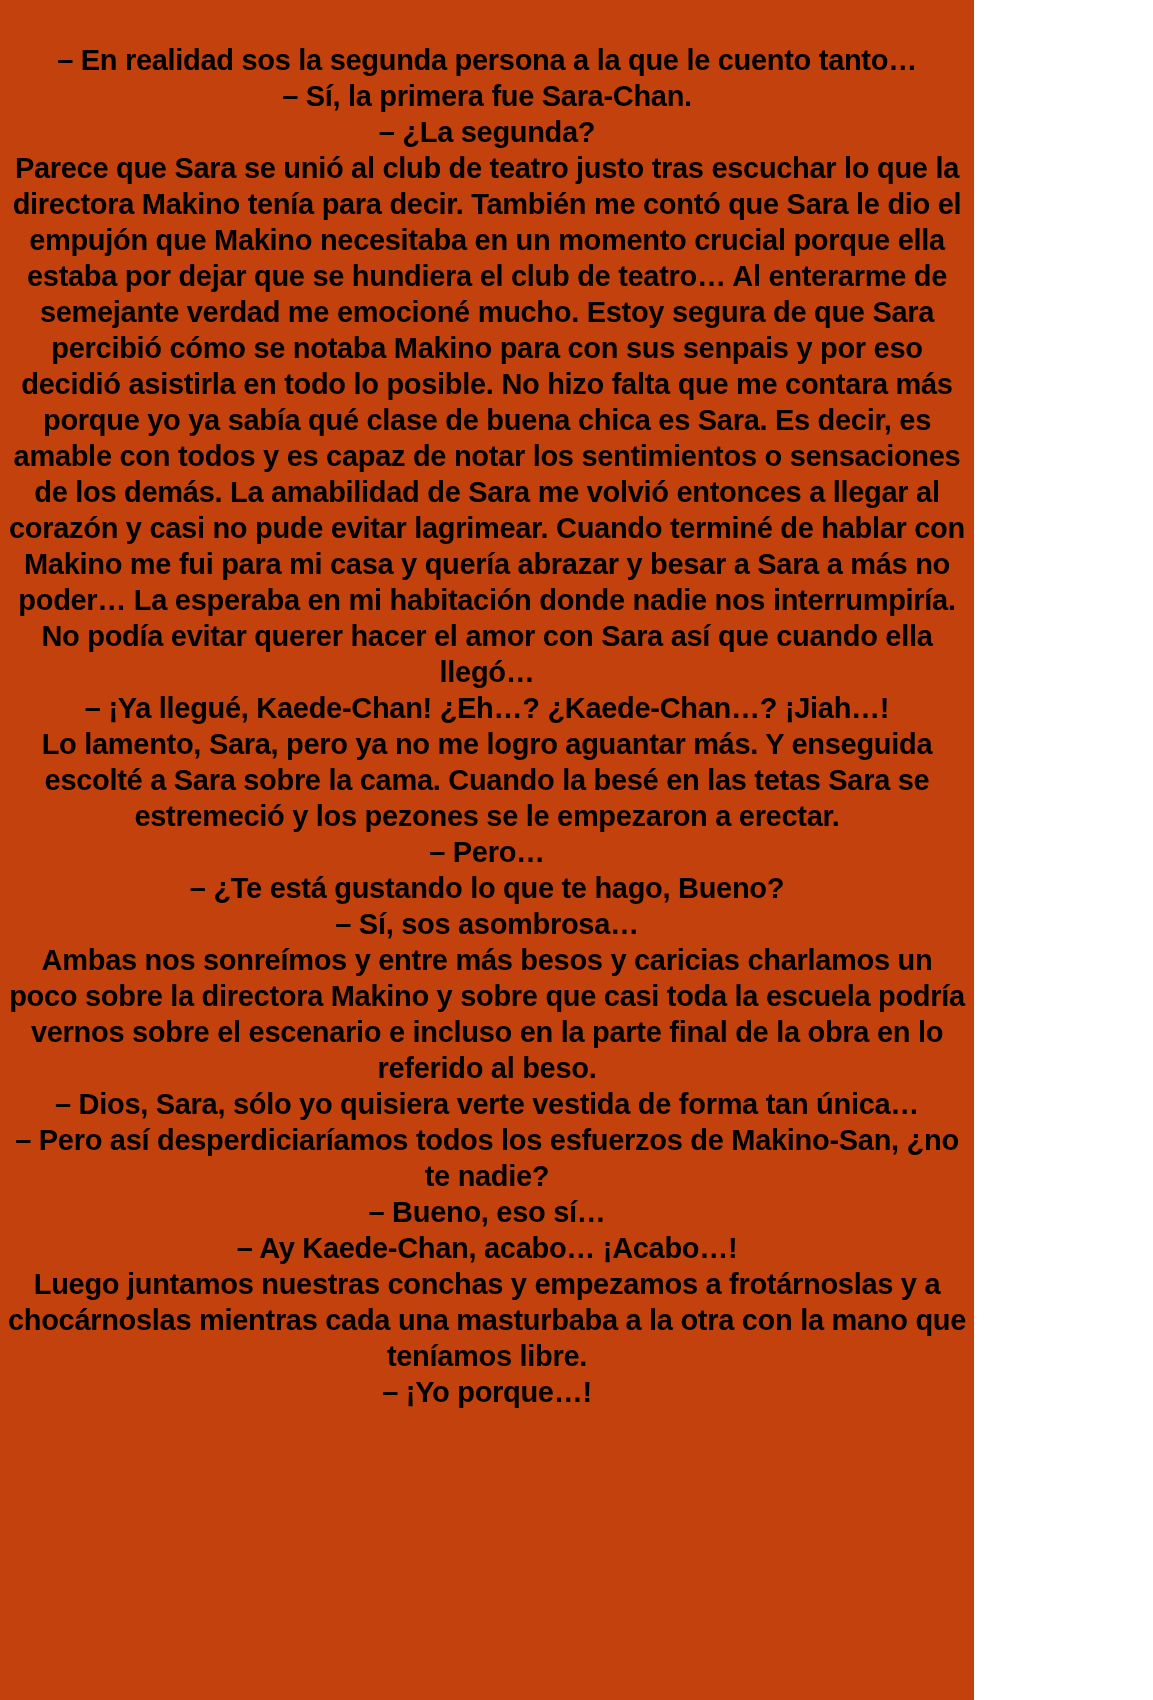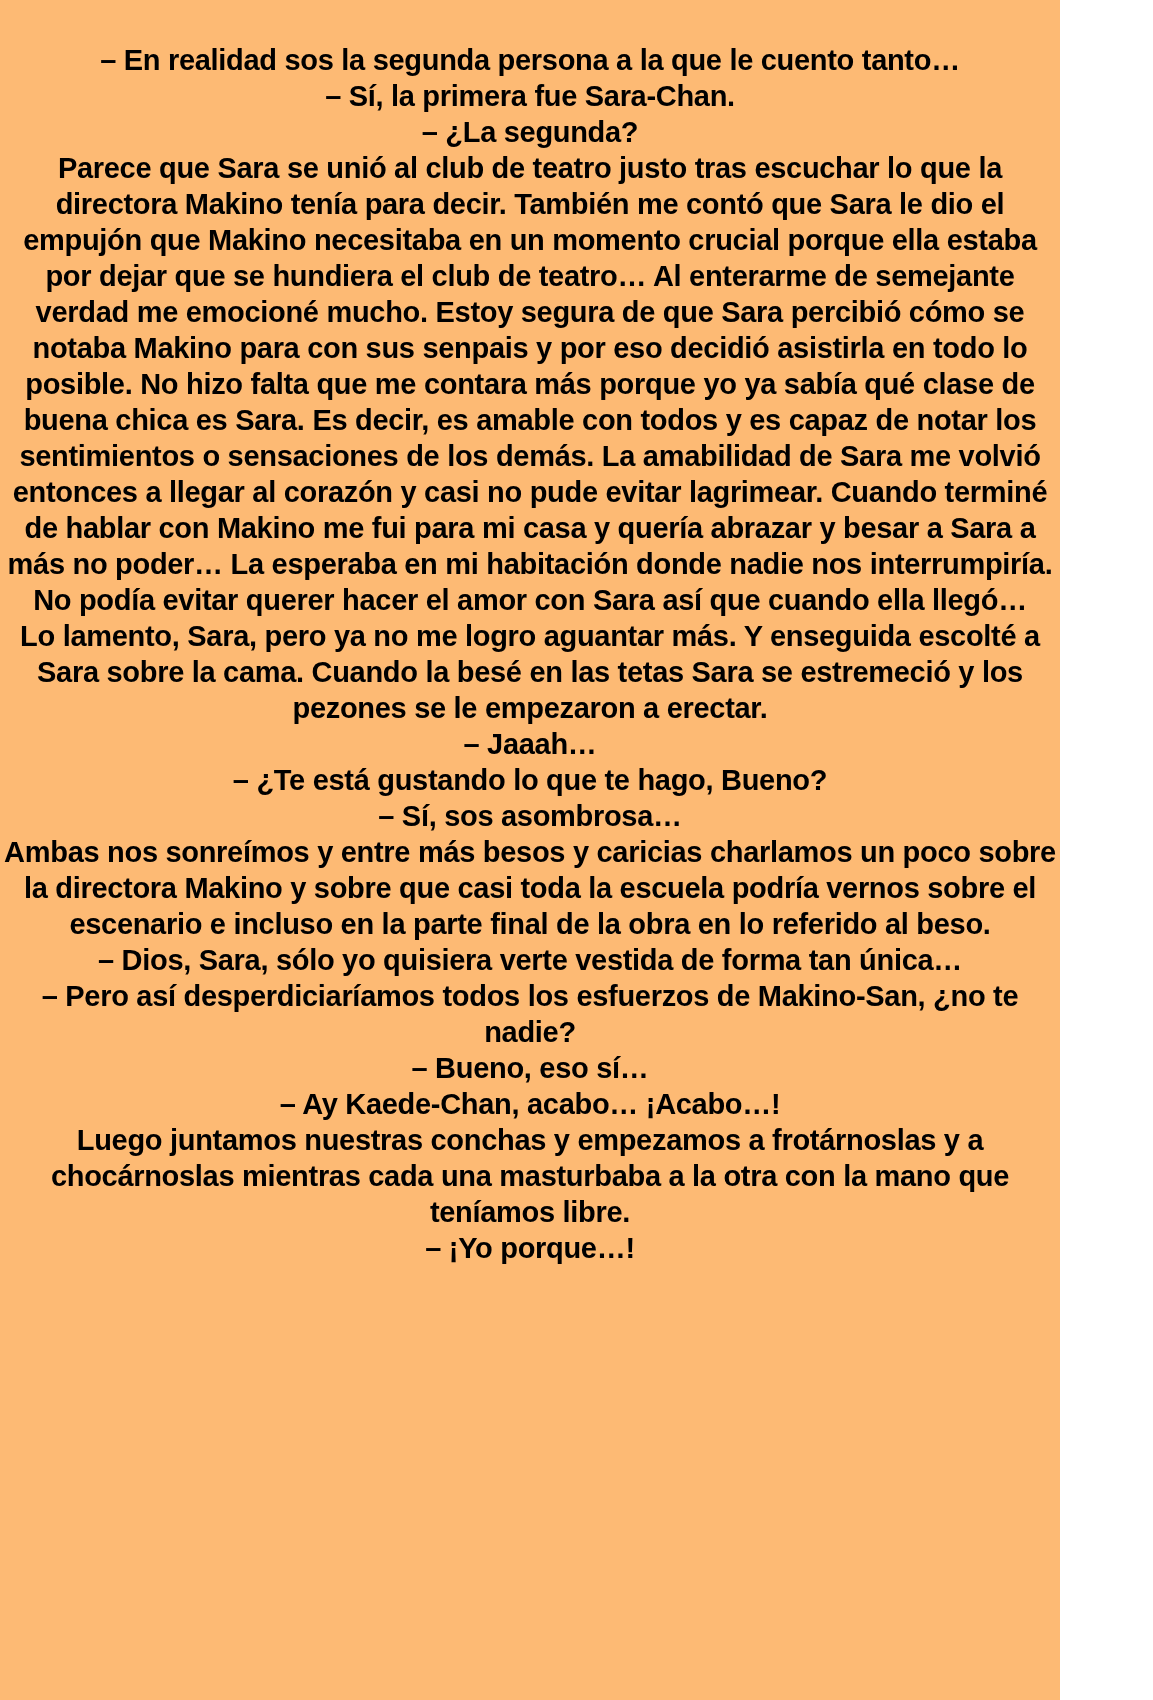--- a/index.html
+++ b/index.html
@@ -7,23 +7,23 @@
     padding: 0;
   }
   body {
     width: 1153px;
     min-height: 1700px;
     background: #ffffff;
     overflow: hidden;
   }
   .page {
     box-sizing: border-box;
-    width: 1060px;
+    width: 974px;
     min-height: 1700px;
-    background: #fdba74;
+    background: #c2410c;
     padding: 42px 4px 0 4px;
   }
   .story {
     font-family: "Liberation Sans", "DejaVu Sans", sans-serif;
     font-weight: bold;
     font-size: 29px;
     line-height: 36px;
     letter-spacing: -0.3px;
     color: #000000;
     text-align: center;
@@ -40,25 +40,26 @@
   <div class="story">
 
       <p class="line">– En realidad sos la segunda persona a la que le cuento tanto…</p>
 
       <p class="line">– Sí, la primera fue Sara-Chan.</p>
 
       <p class="line">– ¿La segunda?</p>
 
       <p class="line">Parece que Sara se unió al club de teatro justo tras escuchar lo que la directora Makino tenía para decir. También me contó que Sara le dio el empujón que Makino necesitaba en un momento crucial porque ella estaba por dejar que se hundiera el club de teatro… Al enterarme de semejante verdad me emocioné mucho. Estoy segura de que Sara percibió cómo se notaba Makino para con sus senpais y por eso decidió asistirla en todo lo posible. No hizo falta que me contara más porque yo ya sabía qué clase de buena chica es Sara. Es decir, es amable con todos y es capaz de notar los sentimientos o sensaciones de los demás. La amabilidad de Sara me volvió entonces a llegar al corazón y casi no pude evitar lagrimear. Cuando terminé de hablar con Makino me fui para mi casa y quería abrazar y besar a Sara a más no poder… La esperaba en mi habitación donde nadie nos interrumpiría. No podía evitar querer hacer el amor con Sara así que cuando ella llegó…</p>
 
+      <p class="line">– ¡Ya llegué, Kaede-Chan! ¿Eh…? ¿Kaede-Chan…? ¡Jiah…!</p>
 
       <p class="line">Lo lamento, Sara, pero ya no me logro aguantar más. Y enseguida escolté a Sara sobre la cama. Cuando la besé en las tetas Sara se estremeció y los pezones se le empezaron a erectar.</p>
 
 
-      <p class="line">– Jaaah…</p>
+      <p class="line">– Pero…</p>
 
       <p class="line">– ¿Te está gustando lo que te hago, Bueno?</p>
 
       <p class="line">– Sí, sos asombrosa…</p>
 
       <p class="line">Ambas nos sonreímos y entre más besos y caricias charlamos un poco sobre la directora Makino y sobre que casi toda la escuela podría vernos sobre el escenario e incluso en la parte final de la obra en lo referido al beso.</p>
 
       <p class="line">– Dios, Sara, sólo yo quisiera verte vestida de forma tan única…</p>
 
       <p class="line">– Pero así desperdiciaríamos todos los esfuerzos de Makino-San, ¿no te nadie?</p>

